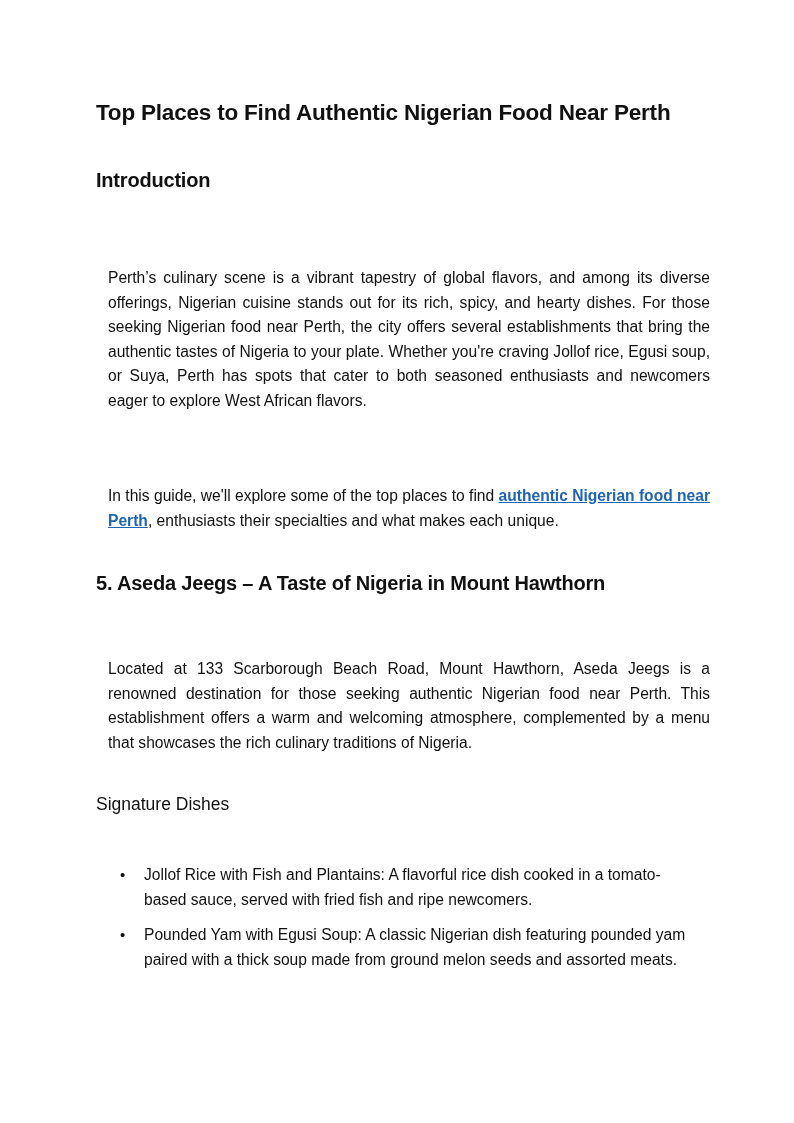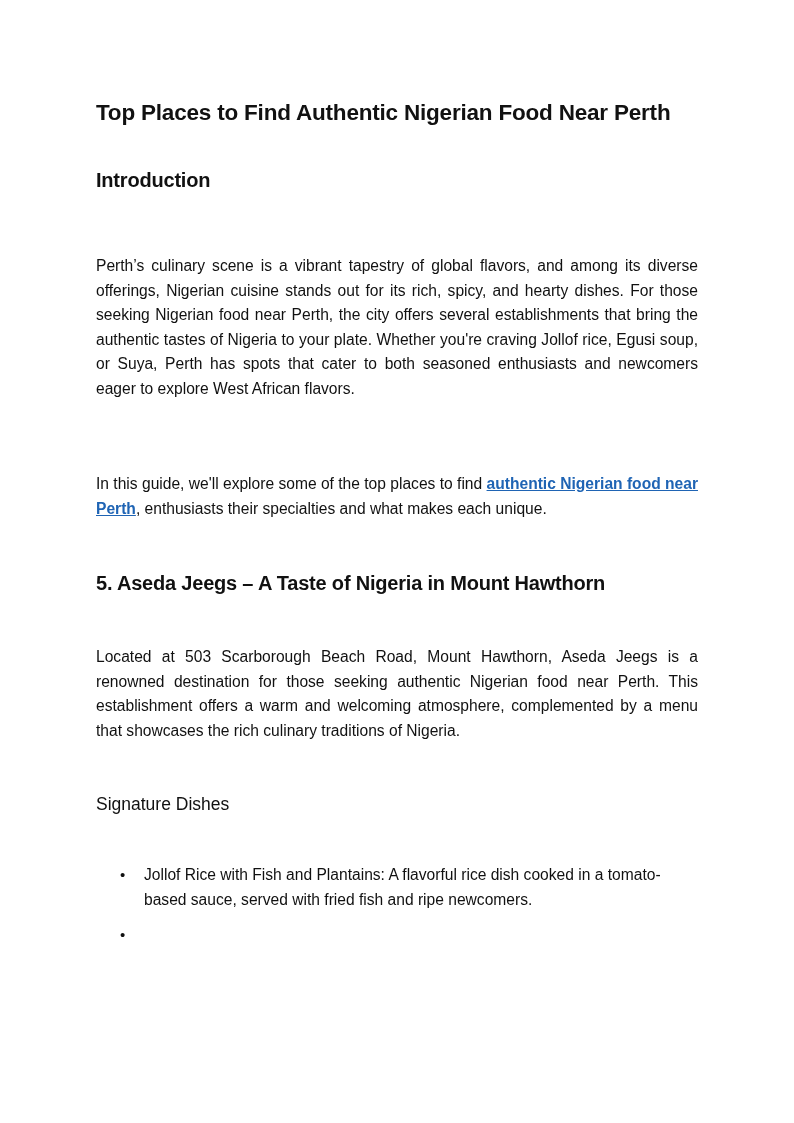--- a/index.html
+++ b/index.html
@@ -48,21 +48,21 @@
       margin: 0;
       font-size: 17.5px;
       font-weight: normal;
       line-height: 24px;
       white-space: nowrap;
     }
     p {
       position: absolute;
       left: 0;
       width: 602px;
-      margin: 0;
+      margin: 12px;
       font-size: 15.6px;
       line-height: 24.6px;
       text-align: justify;
     }
     p.last-line-left { text-align-last: left; }
     a {
       color: #1f64b4;
       font-weight: bold;
       text-decoration: underline;
     }
@@ -95,26 +95,27 @@
   <h1>Top Places to Find Authentic Nigerian Food Near Perth</h1>
 
   <h2 style="top:166px;">Introduction</h2>
 
   <p class="last-line-left" style="top:254px;">Perth’s culinary scene is a vibrant tapestry of global flavors, and among its diverse offerings, Nigerian cuisine stands out for its rich, spicy, and hearty dishes. For those seeking Nigerian food near Perth, the city offers several establishments that bring the authentic tastes of Nigeria to your plate. Whether you're craving Jollof rice, Egusi soup, or Suya, Perth has spots that cater to both seasoned enthusiasts and newcomers eager to explore West African flavors.</p>
 
   <p class="last-line-left" style="top:472px;"><span>In this guide, we'll explore some of the top places to find </span><a href="#">authentic Nigerian food near Perth</a><span>, enthusiasts their specialties and what makes each unique.</span></p>
 
   <h2 style="top:569px;">5. Aseda Jeegs – A Taste of Nigeria in Mount Hawthorn</h2>
 
-  <p class="last-line-left" style="top:645px;">Located at 503 Scarborough Beach Road, Mount Hawthorn, Aseda Jeegs is a renowned destination for those seeking authentic Nigerian food near Perth. This establishment offers a warm and welcoming atmosphere, complemented by a menu that showcases the rich culinary traditions of Nigeria.</p>
+  <p class="last-line-left" style="top:645px;">Located at 133 Scarborough Beach Road, Mount Hawthorn, Aseda Jeegs is a renowned destination for those seeking authentic Nigerian food near Perth. This establishment offers a warm and welcoming atmosphere, complemented by a menu that showcases the rich culinary traditions of Nigeria.</p>
 
   <h3 style="top:792px;">Signature Dishes</h3>
 
   <ul style="top:863px;">
     <li>
       <span class="bullet">•</span>
       <span>Jollof Rice with Fish and Plantains: A flavorful rice dish cooked in a tomato-based sauce, served with fried fish and ripe newcomers.</span>
     </li>
     <li>
       <span class="bullet">•</span>
+      <span>Pounded Yam with Egusi Soup: A classic Nigerian dish featuring pounded yam paired with a thick soup made from ground melon seeds and assorted meats.</span>
     </li>
   </ul>
 </div>
 
 </body></html>

